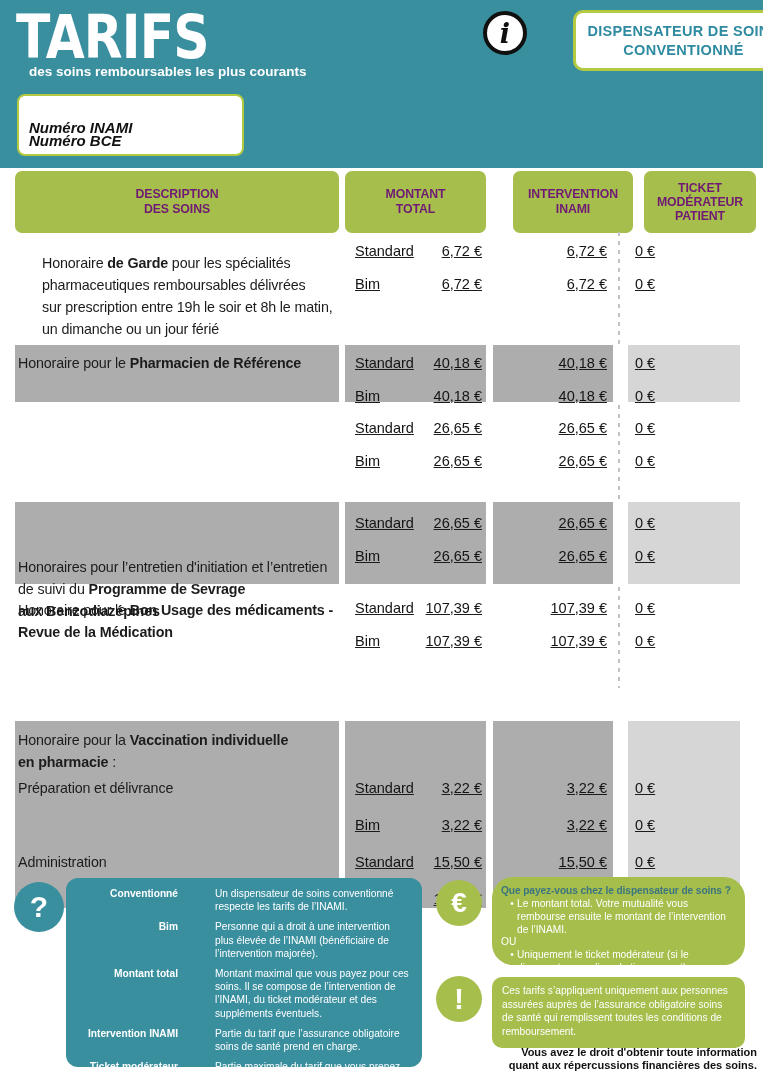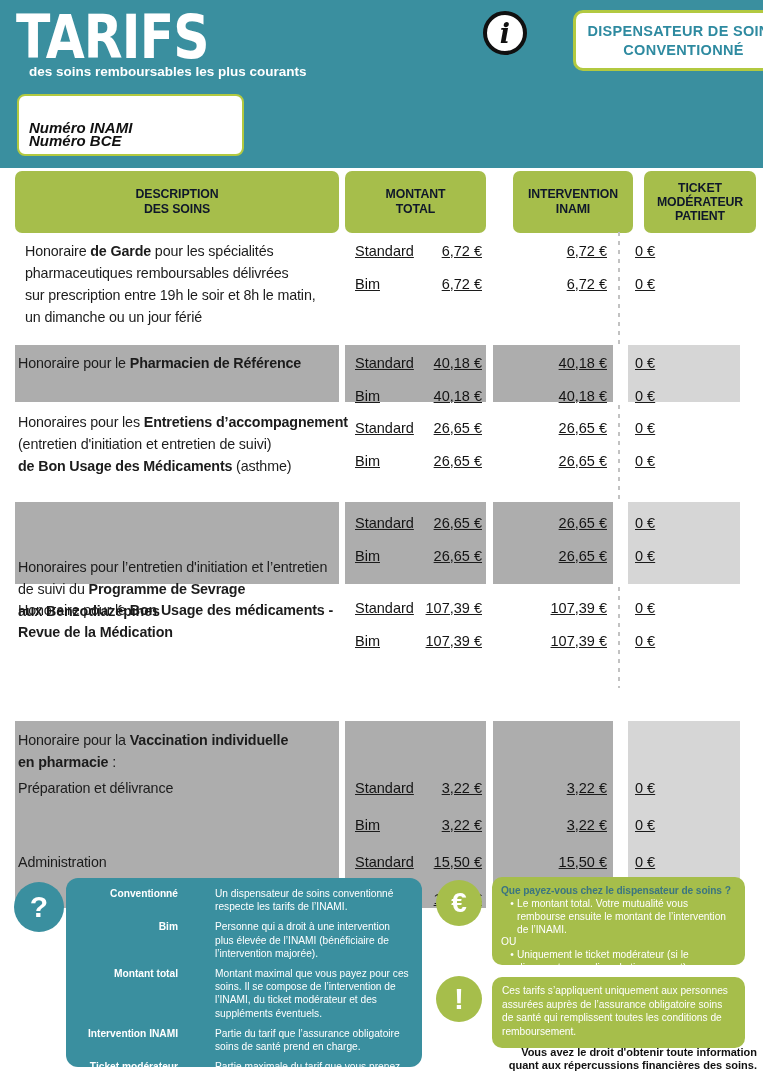--- a/index.html
+++ b/index.html
@@ -32,21 +32,21 @@
   .id-box {
     position:absolute; left:17px; top:94px; width:227px; height:62px; background:#fff;
     border:2.5px solid #b2c940; border-radius:8px; display:flex; flex-direction:column;
     justify-content:flex-end; padding:0 0 7px 10px;
   }
   .id-box span { font-weight:bold; font-size:15px; line-height:13px; color:#111;font-style:italic; }
 
   
   .th {
     position:absolute; top:171px; height:62px; background:#a6be4b; border-radius:7px;
-    color:#0f172a; font-weight:bold; font-size:12.3px; line-height:15px; letter-spacing:-.1px;
+    color:#701a75; font-weight:bold; font-size:12.3px; line-height:15px; letter-spacing:-.1px;
     display:flex; align-items:center; justify-content:center; text-align:center; white-space:pre-line;
   }
   .th.c1 { left:15px;  width:324px; }
   .th.c2 { left:345px; width:141px; }
   .th.c3 { left:513px; width:120px; }
   .th.c4 { left:644px; width:112px; line-height:14px; }
 
   
   #tbody { position:absolute; left:0; top:232px; width:763px; }
   .row { position:relative; width:763px; }
@@ -68,21 +68,21 @@
     position:absolute; left:618px; top:0; bottom:0; width:2px;
     background:repeating-linear-gradient(to bottom, currentColor 0 4px, transparent 4px 9px);
   }
   .row.white .vdash { color:#c2c2c2; }
   .row.gray  .vdash { color:rgba(255,255,255,.85); }
 
   .desc {
     position:absolute; left:18px; width:330px; font-size:14.3px; line-height:22px;
     letter-spacing:-.15px; white-space:pre; color:#1c1c1c;
   }
-  .row-garde .desc { left:25px; }
+  .row-garde .desc { left:42px;margin-top:12px; }
   .desc .b, .side-label.b, b { font-weight:bold; }
 
   .groups { position:absolute; left:0; right:0;text-decoration:underline; }
   .row-garde       .desc { top:8px; }  .row-garde       .groups { top:8px; }
   .row-reference   .desc { top:7px; }  .row-reference   .groups { top:7px; }
   .row-entretiens  .desc { top:6px; }  .row-entretiens  .groups { top:12px; }
   .row-sevrage     .desc { top:10px;margin-top:44px; } .row-sevrage     .groups { top:10px; }
   .row-revue       .desc { top:12px; } .row-revue       .groups { top:10px; }
   .row-vaccination .desc { top:8px; }  .row-vaccination .groups { top:56px; }
 
@@ -111,21 +111,21 @@
     position:absolute; left:66px; top:878px; width:356px; height:189px; background:#3a8f9f;
     border-radius:12px; padding:9px 12px 0 8px; color:#fff;
   }
   .lg-entry { display:flex; margin-bottom:7px; }
   .lg-label { flex:none; width:116px; text-align:right; padding-right:12px;
               font-weight:bold; font-size:10.2px; line-height:13.2px; }
   .lg-text  { flex:1; font-size:10.2px; line-height:13.2px;margin-left:25px; }
 
   .pay-box {
     position:absolute; left:492px; top:877px; width:253px; height:88px; background:#a6be4b;
-    border-radius:10px; padding:7px 8px 0 9px;
+    border-radius:21px; padding:7px 8px 0 9px;
   }
   .pay-title { color:#3c7580; font-weight:bold; font-size:10.2px; line-height:13px; letter-spacing:-.1px; margin-bottom:1px; }
   .pay-item { color:#fff; font-size:10.2px; line-height:12.8px; display:flex; }
   .pay-item .dot { flex:none; width:10px; margin-left:6px; text-align:center; }
   .pay-item.plain { margin-left:0; }
 
   .warn-box {
     position:absolute; left:492px; top:977px; width:253px; height:71px; background:#a6be4b;
     border-radius:10px; padding:7px 9px 0 10px; color:#fff; font-size:10.2px; line-height:13.5px;
   }
@@ -212,23 +212,20 @@
                 <div class="cell tot">40,18 €</div>
                 <div class="cell ina">40,18 €</div>
                 <div class="cell tik">0 €</div>
               </div>
             </div>
           </div>
         </div>
       </section>
       <section class="row row-entretiens white">
         <div class="vdash"></div>
-        <div class="desc"><span>Honoraires pour les </span><span class="b">Entretiens d’accompagnement</span><span>
-(entretien d'initiation et entretien de suivi)
-</span><span class="b">de Bon Usage des Médicaments</span><span> (asthme)</span></div>
         <div class="groups">
           <div class="group">
             <div class="lines">
               <div class="line">
                 <div class="cell lab">Standard</div>
                 <div class="cell tot">26,65 €</div>
                 <div class="cell ina">26,65 €</div>
                 <div class="cell tik">0 €</div>
               </div>
               <div class="line">

